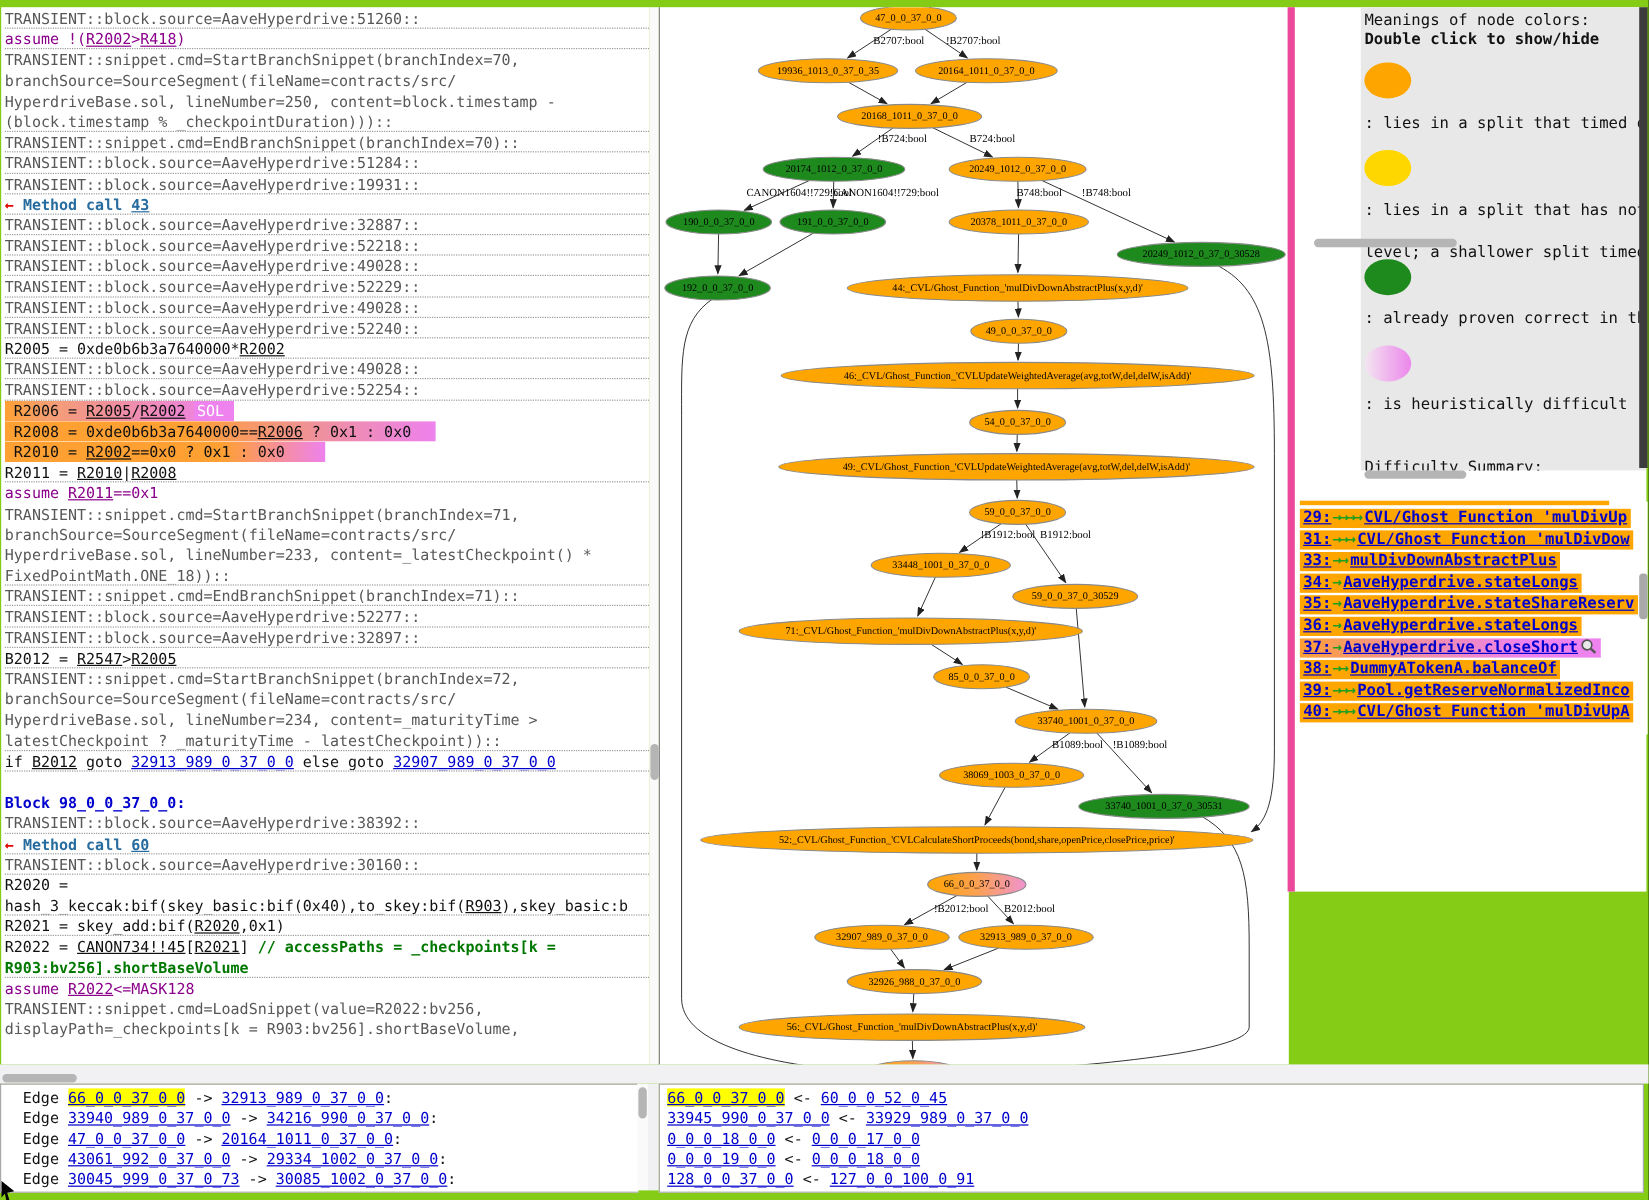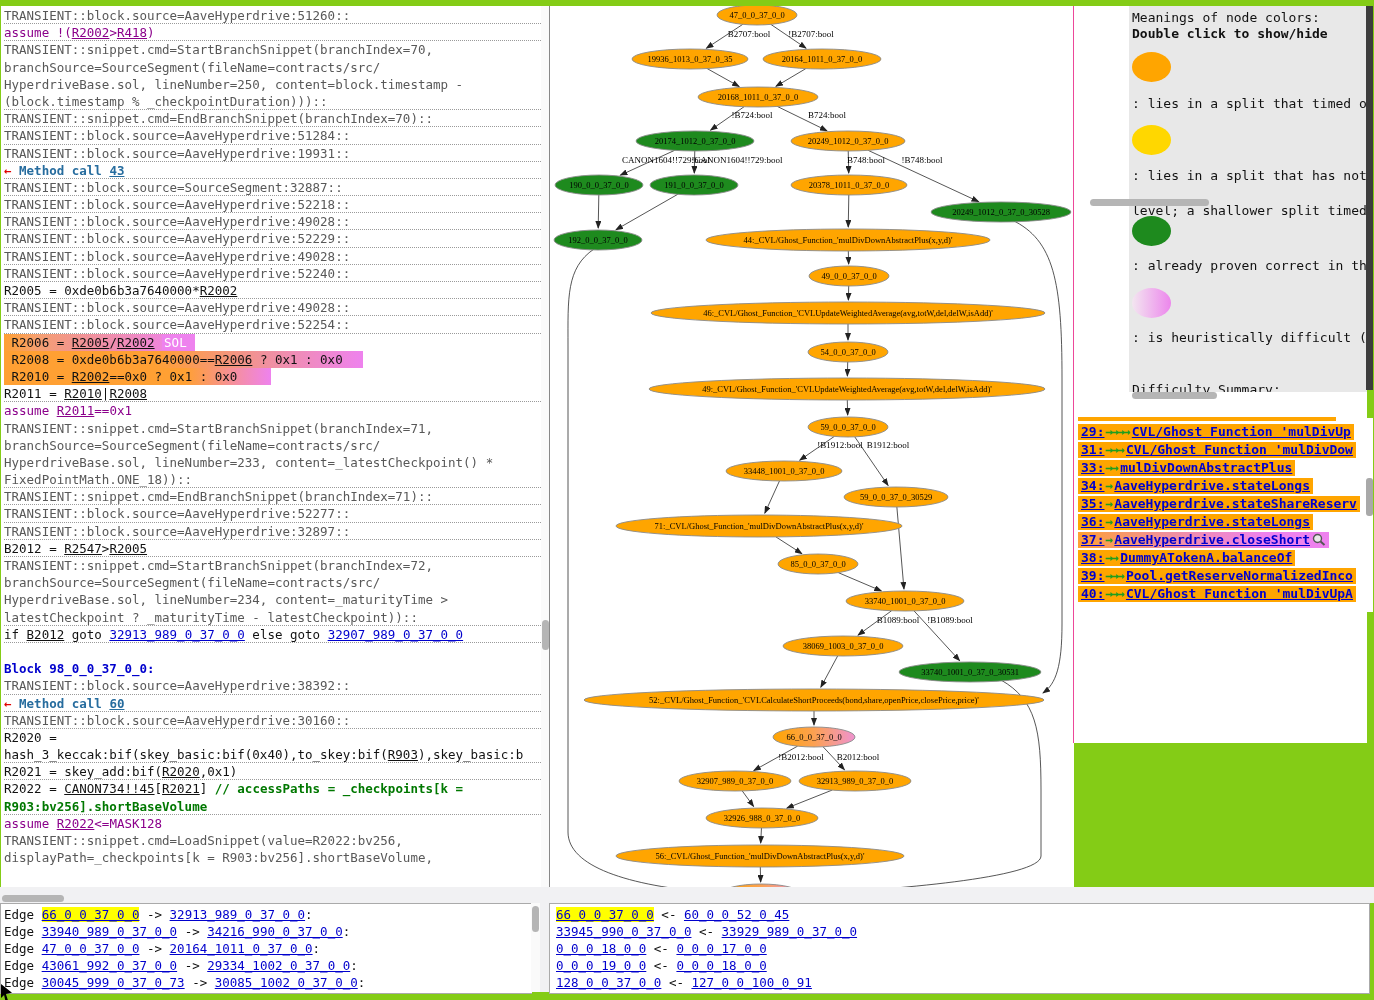--- a/index.html
+++ b/index.html
@@ -40,21 +40,21 @@
 
   
   #graph-panel{left:549px;top:6px;width:524px;height:881px;border-left:1px solid #888;}
   .ge{stroke:#2b2b2b;stroke-width:0.8;fill:none;}
   .gn{stroke:#8a8a8a;stroke-width:0.9;}
   .fo{fill:#FFA500;} .fg{fill:#1E8A1E;} .fp{fill:url(#pg);}
   .gnl{font-family:"Liberation Serif",serif;font-size:8.5px;fill:#000;}
   .gl{font-family:"Liberation Serif",serif;font-size:9px;fill:#000;}
 
   
-  #right-col{left:1073px;top:6px;width:293px;height:737px;border-left:1px solid #ec4899;}
+  #right-col{left:1073px;top:6px;width:293px;height:737px;border-left:6px solid #ec4899;}
   #legend-box{position:absolute;left:55px;top:0;width:238px;height:386px;background:#e8e8e8;
               overflow:hidden;font-size:13px;color:#111;}
   #legend-inner{padding:4px 0 0 3px;}
   .leg-title{line-height:16px;white-space:pre;}
   .leg-sub{line-height:16px;font-weight:bold;white-space:pre;}
   .leg-ell{position:absolute;left:3px;width:39px;height:30px;border-radius:50%;}
   .leg-cap{position:absolute;left:3px;line-height:17px;white-space:pre;}
   .leg-foot{position:absolute;left:3px;line-height:17px;white-space:pre;}
   #legend-hthumb{left:58px;top:386px;width:85px;height:7px;position:absolute;background:#b5b5b5;border-radius:4px;}
   #legend-vthumb{position:absolute;left:1366px;top:6px;width:7px;height:384px;background:#3c3c3c;}
@@ -70,21 +70,21 @@
   .carrows{color:#1f9e1f;letter-spacing:-2px;padding:0 3px 0 1px;}
   .crow-sliver{height:4px;width:258px;background:#FFA500;margin-bottom:3px;}
   #links-hthumb{position:absolute;left:16px;top:193px;width:119px;height:7px;background:#b5b5b5;border-radius:4px;}
 
   
   #edges-out{left:0;top:903px;width:531px;height:89px;border:1px solid #aaa;border-right:none;}
   #edges-in{left:549px;top:903px;width:819px;height:89px;border:1px solid #aaa;}
   .erow{height:17px;line-height:17px;font-size:12.5px;white-space:pre;color:#111;}
   .erow a{color:#0000CD;text-decoration:underline;cursor:pointer;}
   .erow a.yhl{background:#FFFF00;}
-  #edges-out .erow{padding-left:3px;}
+  #edges-out .erow{padding-left:18px;}
   #edges-in .erow{padding-left:6px;}
   #eo-vscroll{left:531px;top:903px;width:9px;height:89px;background:#fafafa;position:absolute;}
   #eo-vthumb{left:532px;top:906px;width:7px;height:26px;}
   #bottom-gap{position:absolute;left:540px;top:903px;width:9px;height:89px;background:#f1f1f3;}
 
   #mouse-cursor{position:absolute;left:1px;top:984px;width:11px;height:16px;background:#000;
                 clip-path:polygon(0 0,100% 55%,45% 62%,62% 100%,38% 100%,28% 68%,0 88%);}
 </style>
 </head>
 <body>
@@ -96,21 +96,21 @@
         <div class="tl dot"><span class="sg-t">TRANSIENT::block.source=AaveHyperdrive:51260::</span></div>
         <div class="tl dot"><span class="sg-k">assume !(</span><a class="sg-uk">R2002</a><span class="sg-k">&gt;</span><a class="sg-uk">R418</a><span class="sg-k">)</span></div>
         <div class="tl"><span class="sg-t">TRANSIENT::snippet.cmd=StartBranchSnippet(branchIndex=70,</span></div>
         <div class="tl"><span class="sg-t">branchSource=SourceSegment(fileName=contracts/src/</span></div>
         <div class="tl"><span class="sg-t">HyperdriveBase.sol, lineNumber=250, content=block.timestamp -</span></div>
         <div class="tl dot"><span class="sg-t">(block.timestamp % _checkpointDuration)))::</span></div>
         <div class="tl dot"><span class="sg-t">TRANSIENT::snippet.cmd=EndBranchSnippet(branchIndex=70)::</span></div>
         <div class="tl dot"><span class="sg-t">TRANSIENT::block.source=AaveHyperdrive:51284::</span></div>
         <div class="tl dot"><span class="sg-t">TRANSIENT::block.source=AaveHyperdrive:19931::</span></div>
         <div class="tl dot"><span class="sg-r">← </span><span class="sg-m">Method call </span><a class="sg-ml">43</a></div>
-        <div class="tl dot"><span class="sg-t">TRANSIENT::block.source=SourceSegment:32887::</span></div>
+        <div class="tl dot"><span class="sg-t">TRANSIENT::block.source=AaveHyperdrive:32887::</span></div>
         <div class="tl dot"><span class="sg-t">TRANSIENT::block.source=AaveHyperdrive:52218::</span></div>
         <div class="tl dot"><span class="sg-t">TRANSIENT::block.source=AaveHyperdrive:49028::</span></div>
         <div class="tl dot"><span class="sg-t">TRANSIENT::block.source=AaveHyperdrive:52229::</span></div>
         <div class="tl dot"><span class="sg-t">TRANSIENT::block.source=AaveHyperdrive:49028::</span></div>
         <div class="tl dot"><span class="sg-t">TRANSIENT::block.source=AaveHyperdrive:52240::</span></div>
         <div class="tl dot"><span class="sg-p">R2005 = 0xde0b6b3a7640000*</span><a class="sg-u">R2002</a></div>
         <div class="tl dot"><span class="sg-t">TRANSIENT::block.source=AaveHyperdrive:49028::</span></div>
         <div class="tl dot"><span class="sg-t">TRANSIENT::block.source=AaveHyperdrive:52254::</span></div>
         <div class="tl"><span class="hl g1"><span class="sg-p"> R2006 = </span><a class="sg-u">R2005</a><span class="sg-p">/</span><a class="sg-u">R2002</a><span class="sg-p"> </span><span class="sg-sol">SOL</span></span></div>
         <div class="tl"><span class="hl g2"><span class="sg-p"> R2008 = 0xde0b6b3a7640000==</span><a class="sg-u">R2006</a><span class="sg-p"> ? 0x1 : 0x0</span></span></div>

